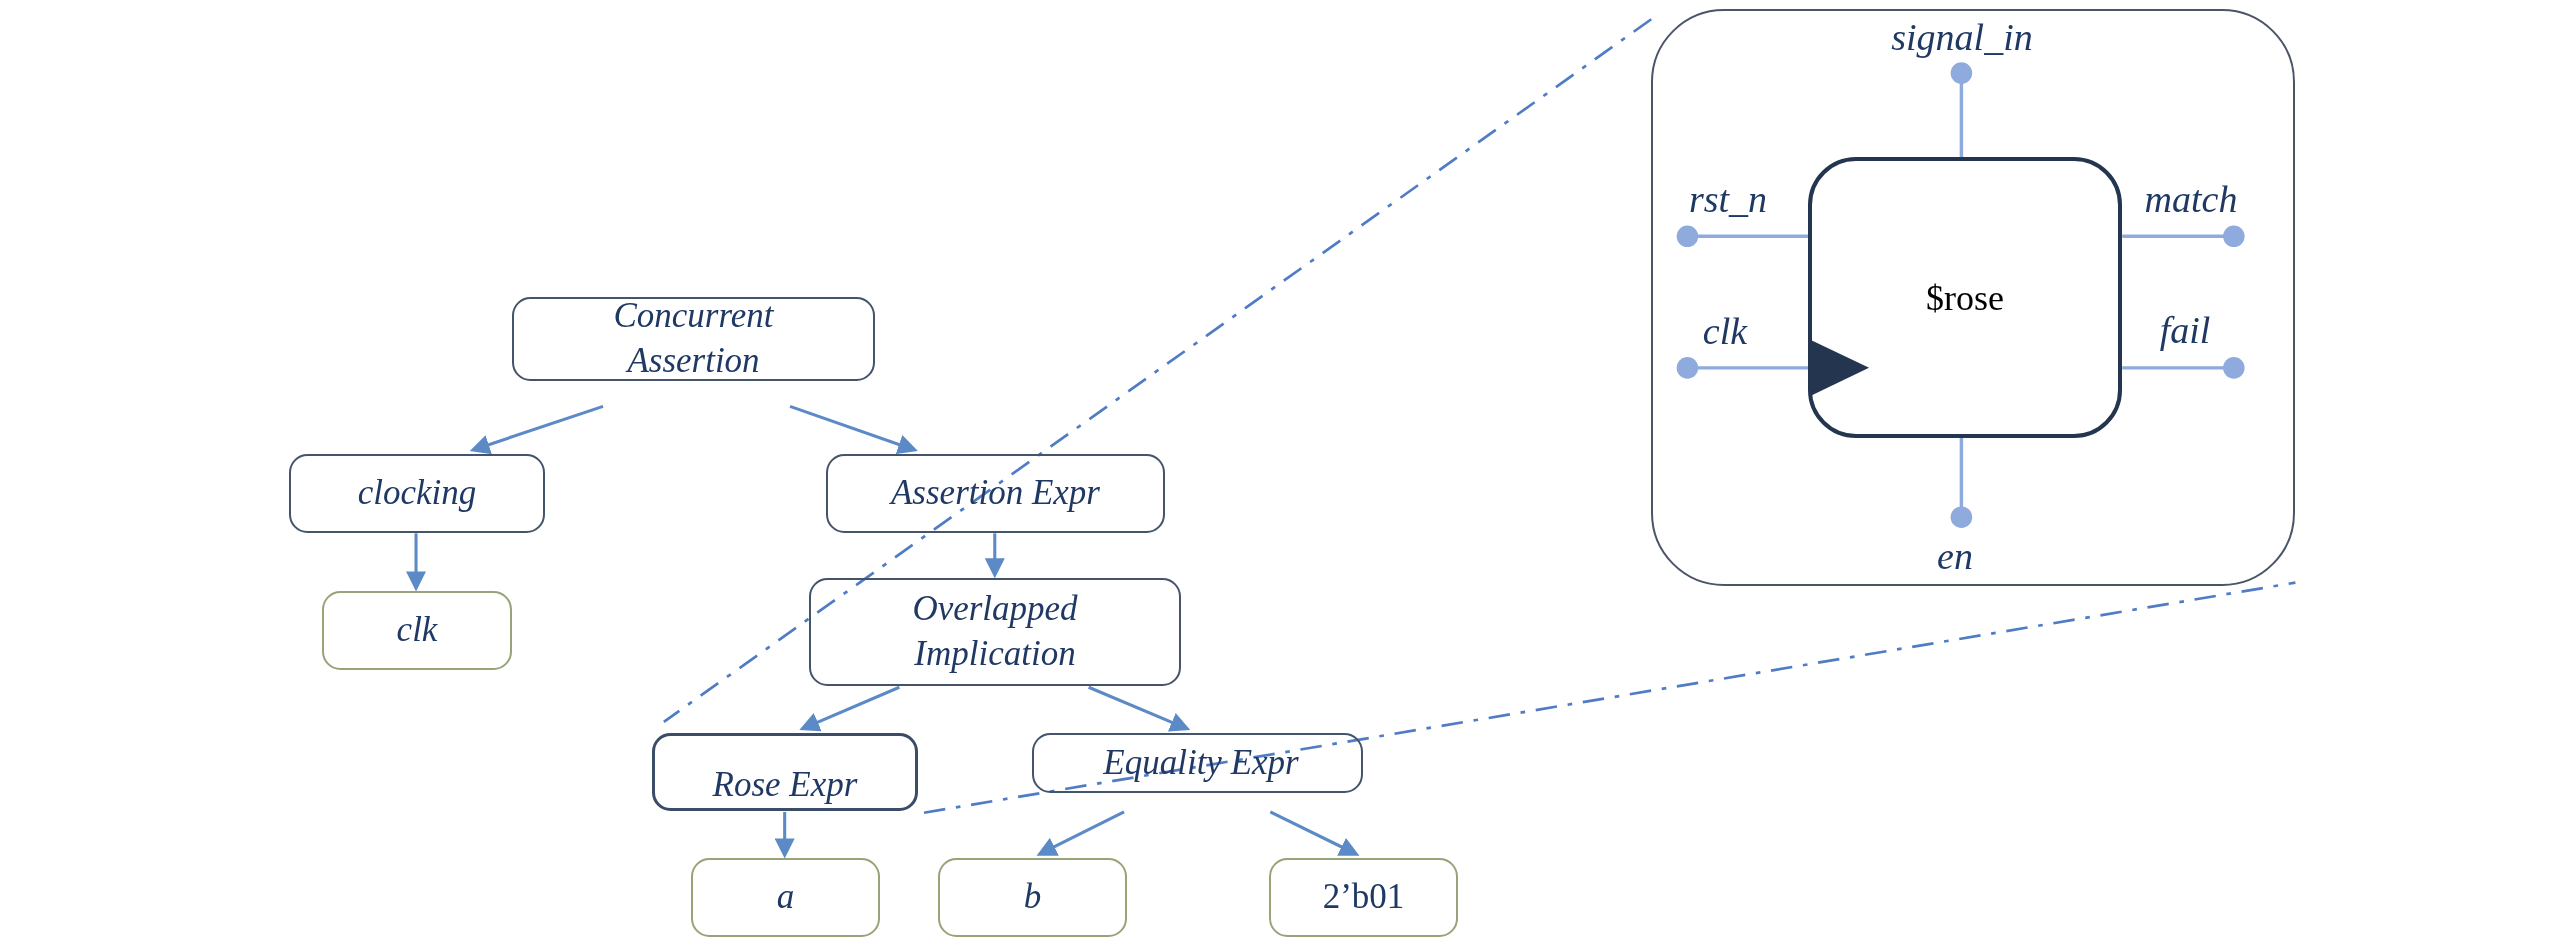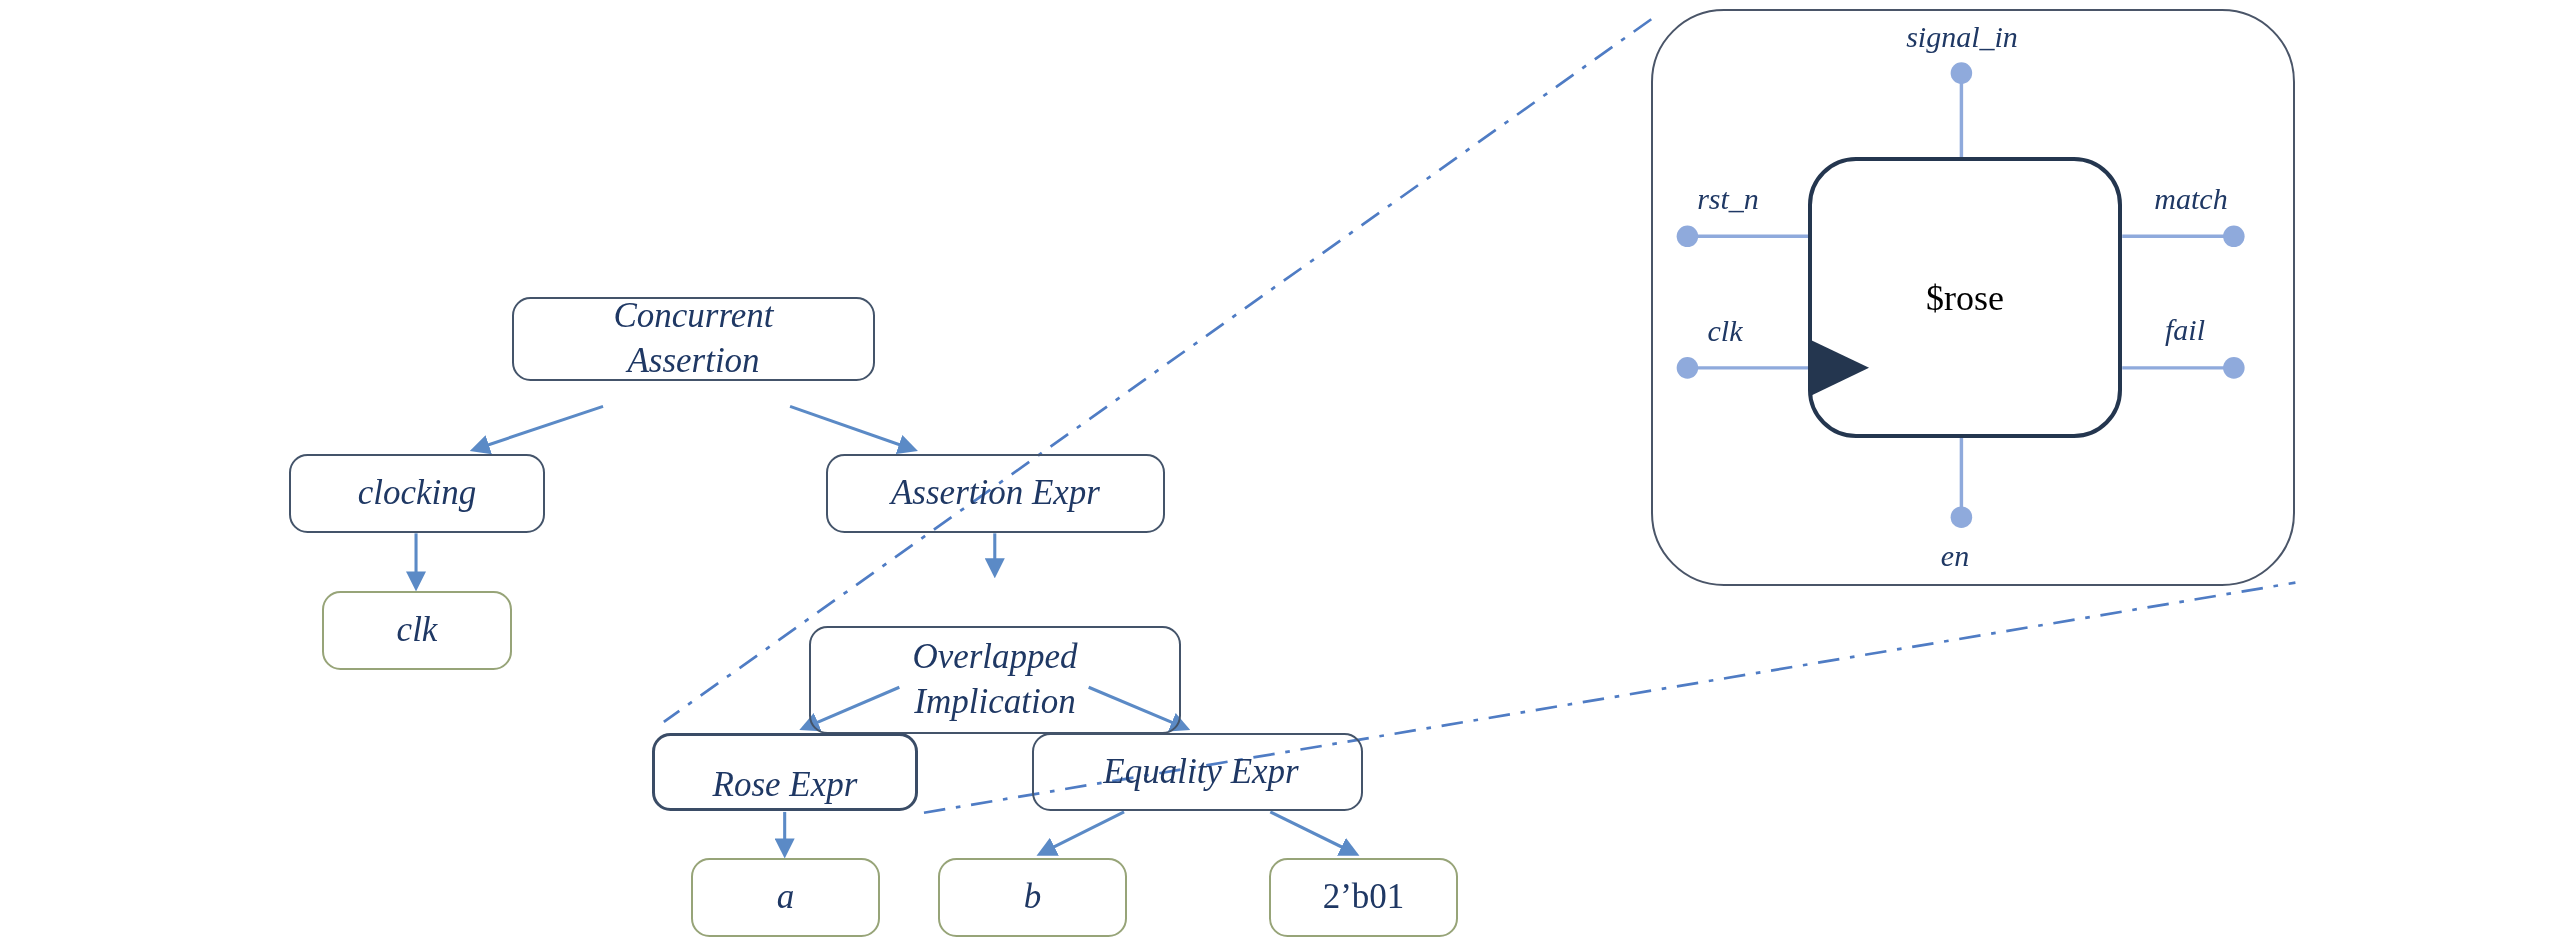--- a/index.html
+++ b/index.html
@@ -29,24 +29,24 @@
     background: transparent;
   }
   .node span { display: block; }
   .leaf { border-color: #97a478; }
   .upright { font-style: normal; }
 
   #n-ca  { left: 512px;  top: 297px;  width: 363px; height: 84px; }
   #n-ca span { max-width: 231px; }
   #n-clocking { left: 289px; top: 454px; width: 256px; height: 79px; }
   #n-ae  { left: 826px; top: 454px;  width: 339px; height: 79px; }
-  #n-oi  { left: 809px; top: 578px;  width: 372px; height: 108px; margin-top: 48px; }
+  #n-oi  { left: 809px; top: 578px;  width: 372px; height: 108px; }
   #n-oi span { max-width: 262px; }
   #n-re  { left: 652px;  top: 733px;  width: 266px; height: 78px; border-width: 3.1px; border-color: #3a4c66; align-items: flex-end; }
-  #n-ee  { left: 1032px; top: 733px;  width: 331px; height: 78px; padding-left: 7px; }
+  #n-ee  { left: 1032px; top: 733px;  width: 331px; height: 60px; padding-left: 7px; }
   #n-clk { left: 322px;  top: 591px;  width: 190px; height: 79px; }
   #n-a   { left: 691px;  top: 858px; width: 189px; height: 79px; }
   #n-b   { left: 938px; top: 858px; width: 189px; height: 79px; }
   #n-c   { left: 1269px; top: 858px; width: 189px; height: 79px; }
 
   .panel {
     position: absolute;
     left: 1651px; top: 8.5px; width: 644px; height: 577px;
     border: 2.3px solid #4a5568;
     border-radius: 73px;
@@ -62,21 +62,21 @@
     justify-content: center;
     font-size: 36px;
     color: #000000;
     background: transparent;
   }
 
   .plabel {
     position: absolute;
     transform: translate(-50%, -50%);
     font-style: italic;
-    font-size: 30px;
+    font-size: 38px;
     color: #1f3864;
     white-space: nowrap;
   }
   #pl-signal-in { left: 1962px; top: 37px; }
   #pl-rst-n    { left: 1728px; top: 199px; }
   #pl-clk      { left: 1725px; top: 331px; }
   #pl-match    { left: 2191px; top: 199px; }
   #pl-fail     { left: 2185px; top: 330px; }
   #pl-en       { left: 1955px; top: 556px; }
 </style>

